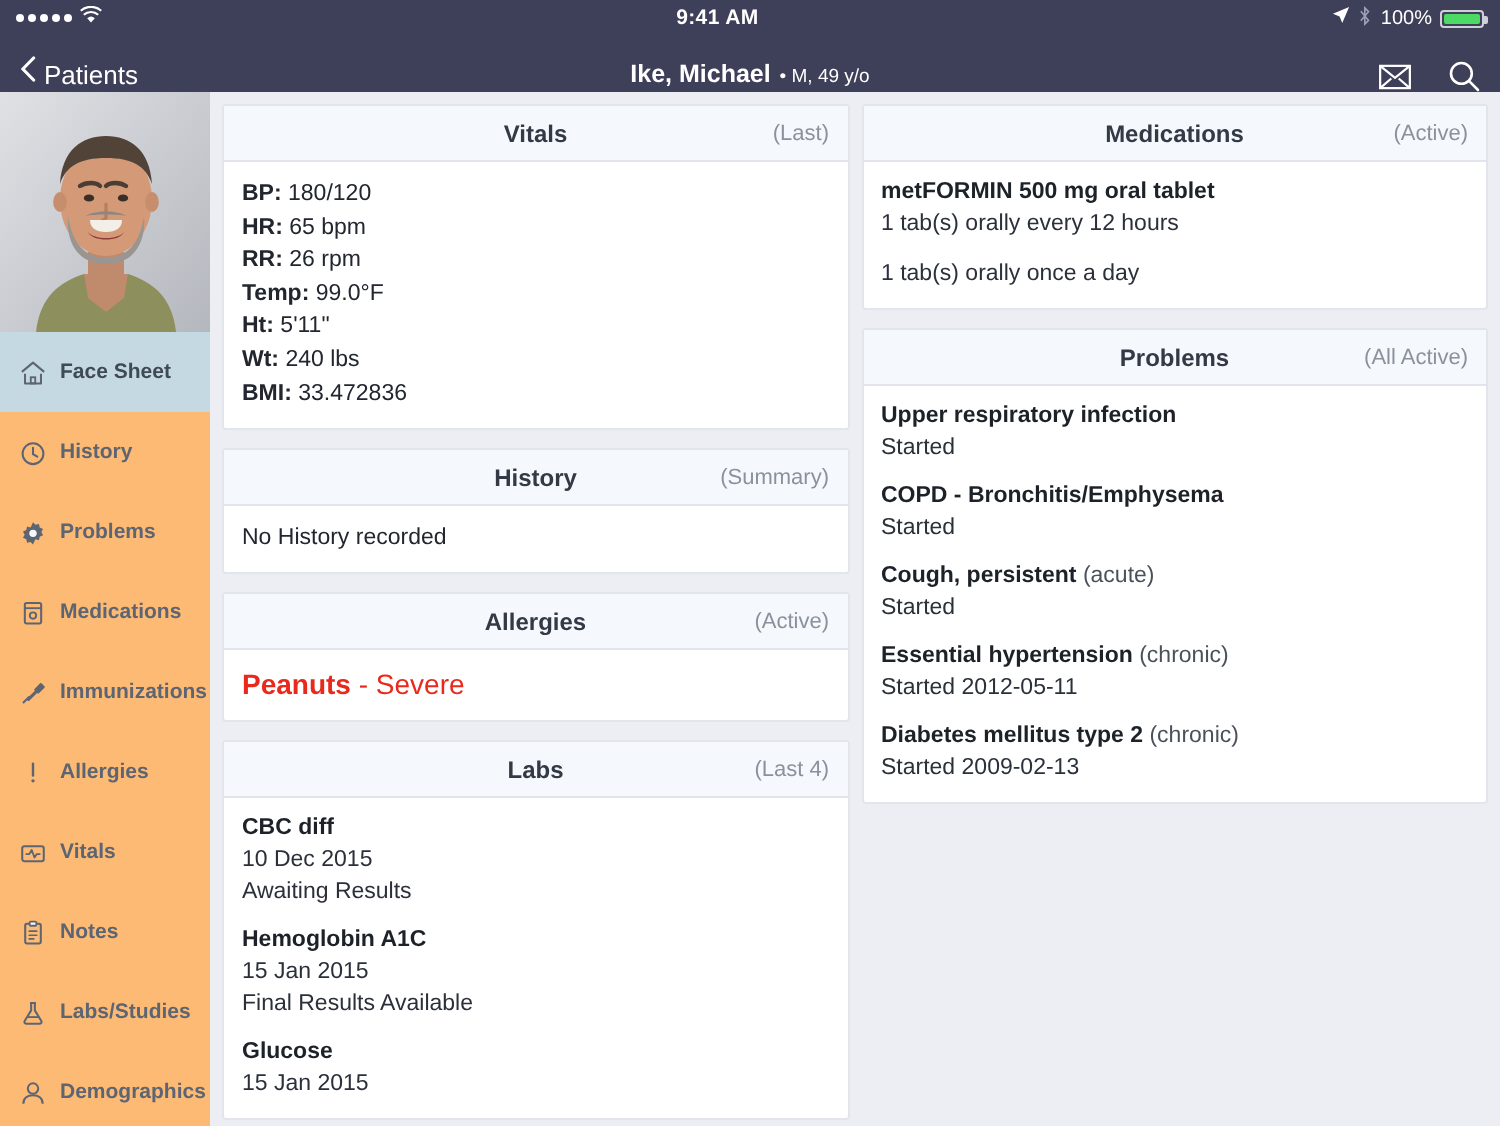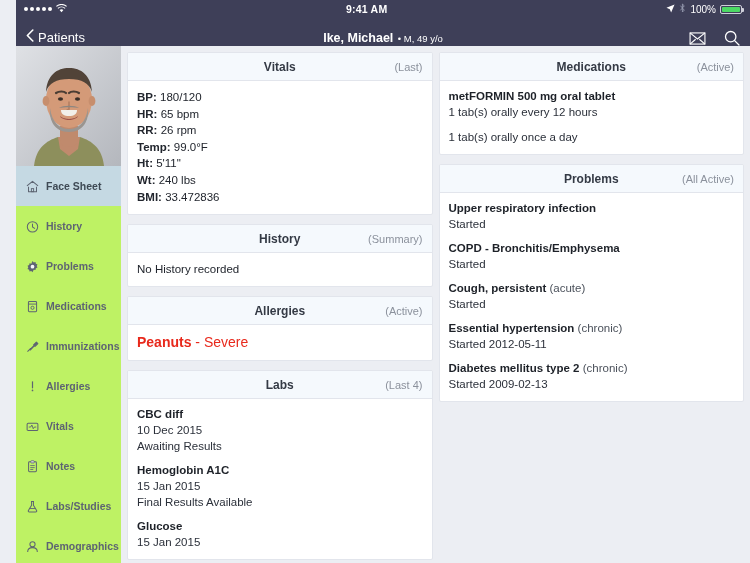--- a/index.html
+++ b/index.html
@@ -2,21 +2,21 @@
 <html><head>
 <meta charset="utf-8">
 <style>
   * { box-sizing: border-box; margin: 0; padding: 0; }
   html, body {
     width: 750px; height: 563px;
     font-family: "Liberation Sans", sans-serif;
     background: #eceef3;
     overflow: hidden;
   }
-  .screen { position: relative; width: 750px; height: 563px; padding-left: 16px; }
+  .screen { position: relative; width: 750px; height: 563px; }
 
   
   .statusbar {
     height: 18px; background: #3e3f58; color: #fff;
     display: flex; align-items: center; justify-content: space-between;
     padding: 0 8px; font-size: 10px;
   }
   .sb-left, .sb-right { display: flex; align-items: center; gap: 4px; }
   .dots { display: flex; gap: 2px; align-items: center; }
   .dots i { width: 4px; height: 4px; border-radius: 50%; background: #fff; display: block; }
@@ -45,21 +45,21 @@
   }
   .nav-title .pname { font-size: 12.5px; font-weight: bold; }
   .nav-title .pmeta { font-size: 9.5px; }
   .nav-actions { margin-left: auto; display: flex; align-items: center; gap: 18px; }
   .nav-actions .ico { cursor: pointer; display: flex; }
 
   
   .body { display: flex; height: 517px; }
 
   
-  .sidebar { width: 105px; background: #bef264; flex: none; overflow: hidden; }
+  .sidebar { width: 105px; background: #fdba74; flex: none; overflow: hidden; }
   .photo {
     height: 120px; width: 105px;
     background: linear-gradient(150deg,#d8dade 0%,#c9ccd1 45%,#b9bcc2 100%);
     position: relative; overflow: hidden;
   }
   .photo svg { position: absolute; inset: 0; }
   .side-item {
     height: 40px; display: flex; align-items: center; gap: 7px;
     padding-left: 9px; color: #5d6472; font-size: 10.5px; font-weight: bold;
     cursor: pointer;

